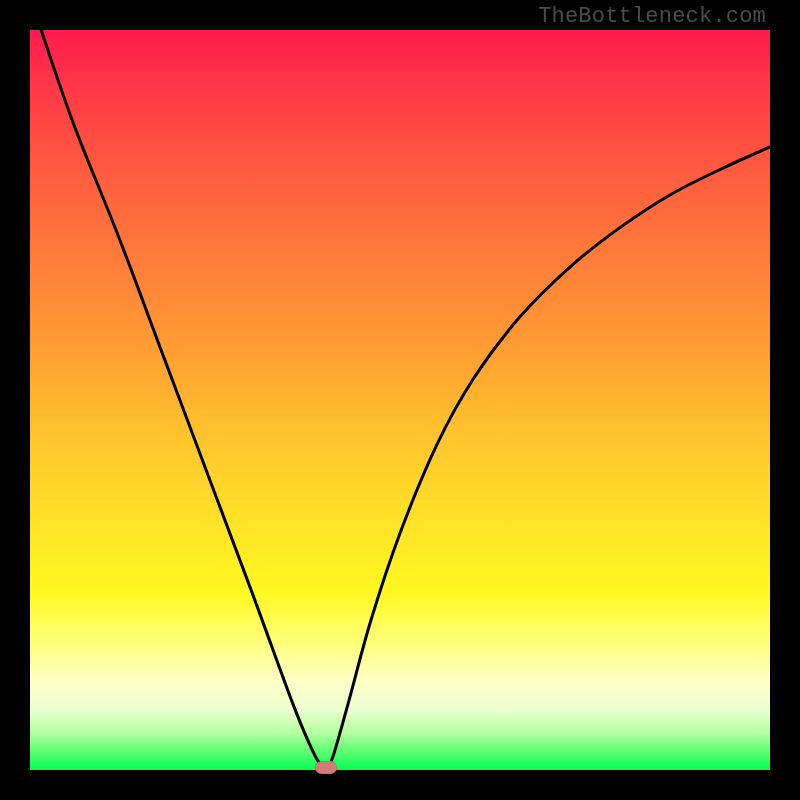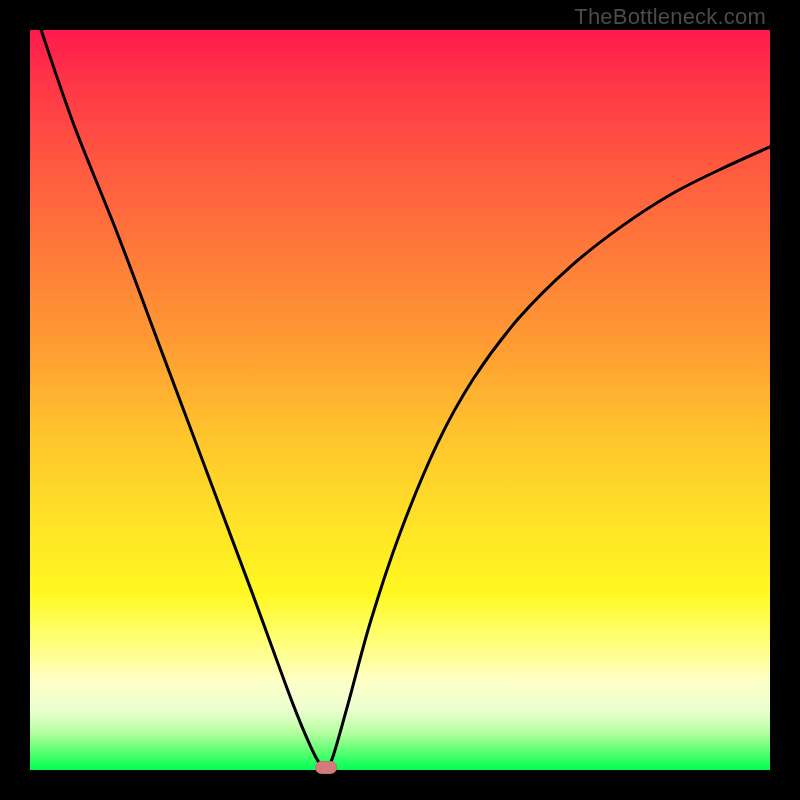--- a/index.html
+++ b/index.html
@@ -20,21 +20,21 @@
       #ffff70 82%,
       #ffffc8 88%,
       #eaffcf 92%,
       #b3ff9e 95%,
       #5cff72 97.5%,
       #00ff54 100%);
   }
   .watermark{
     position:absolute;
     top:4px;right:34px;
-    font-family:Liberation Sans, sans-serif;
+    font-family:Liberation Mono, monospace;
     font-size:22px;
     color:#4b4b4b;
     letter-spacing:0.2px;
     font-weight:500;
     user-select:none;
   }
   svg.curve{position:absolute;left:30px;top:30px;width:740px;height:740px;overflow:visible;}
   .marker{
     position:absolute;
     width:22px;height:13px;

